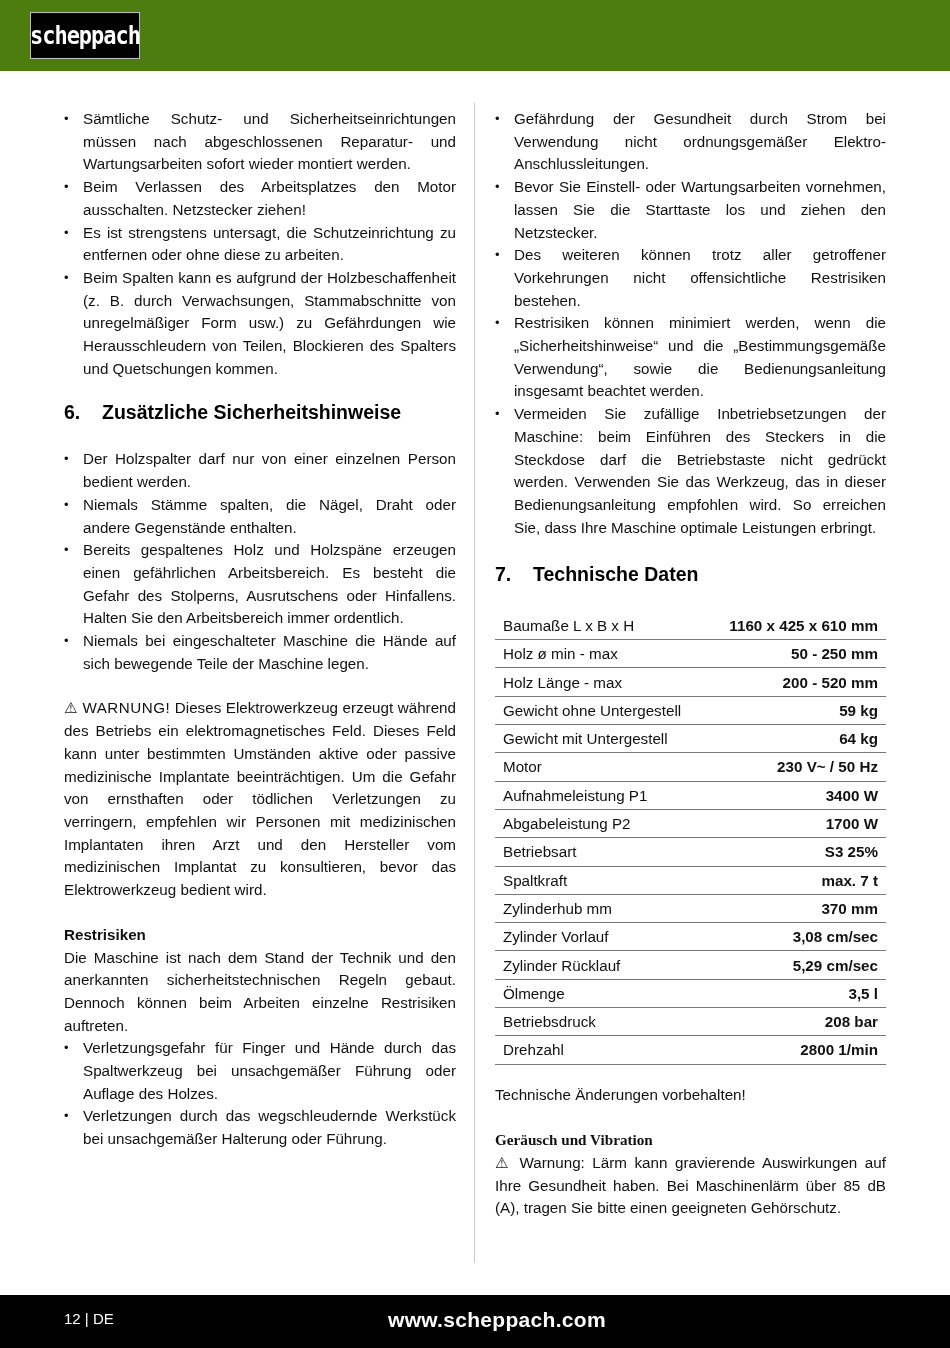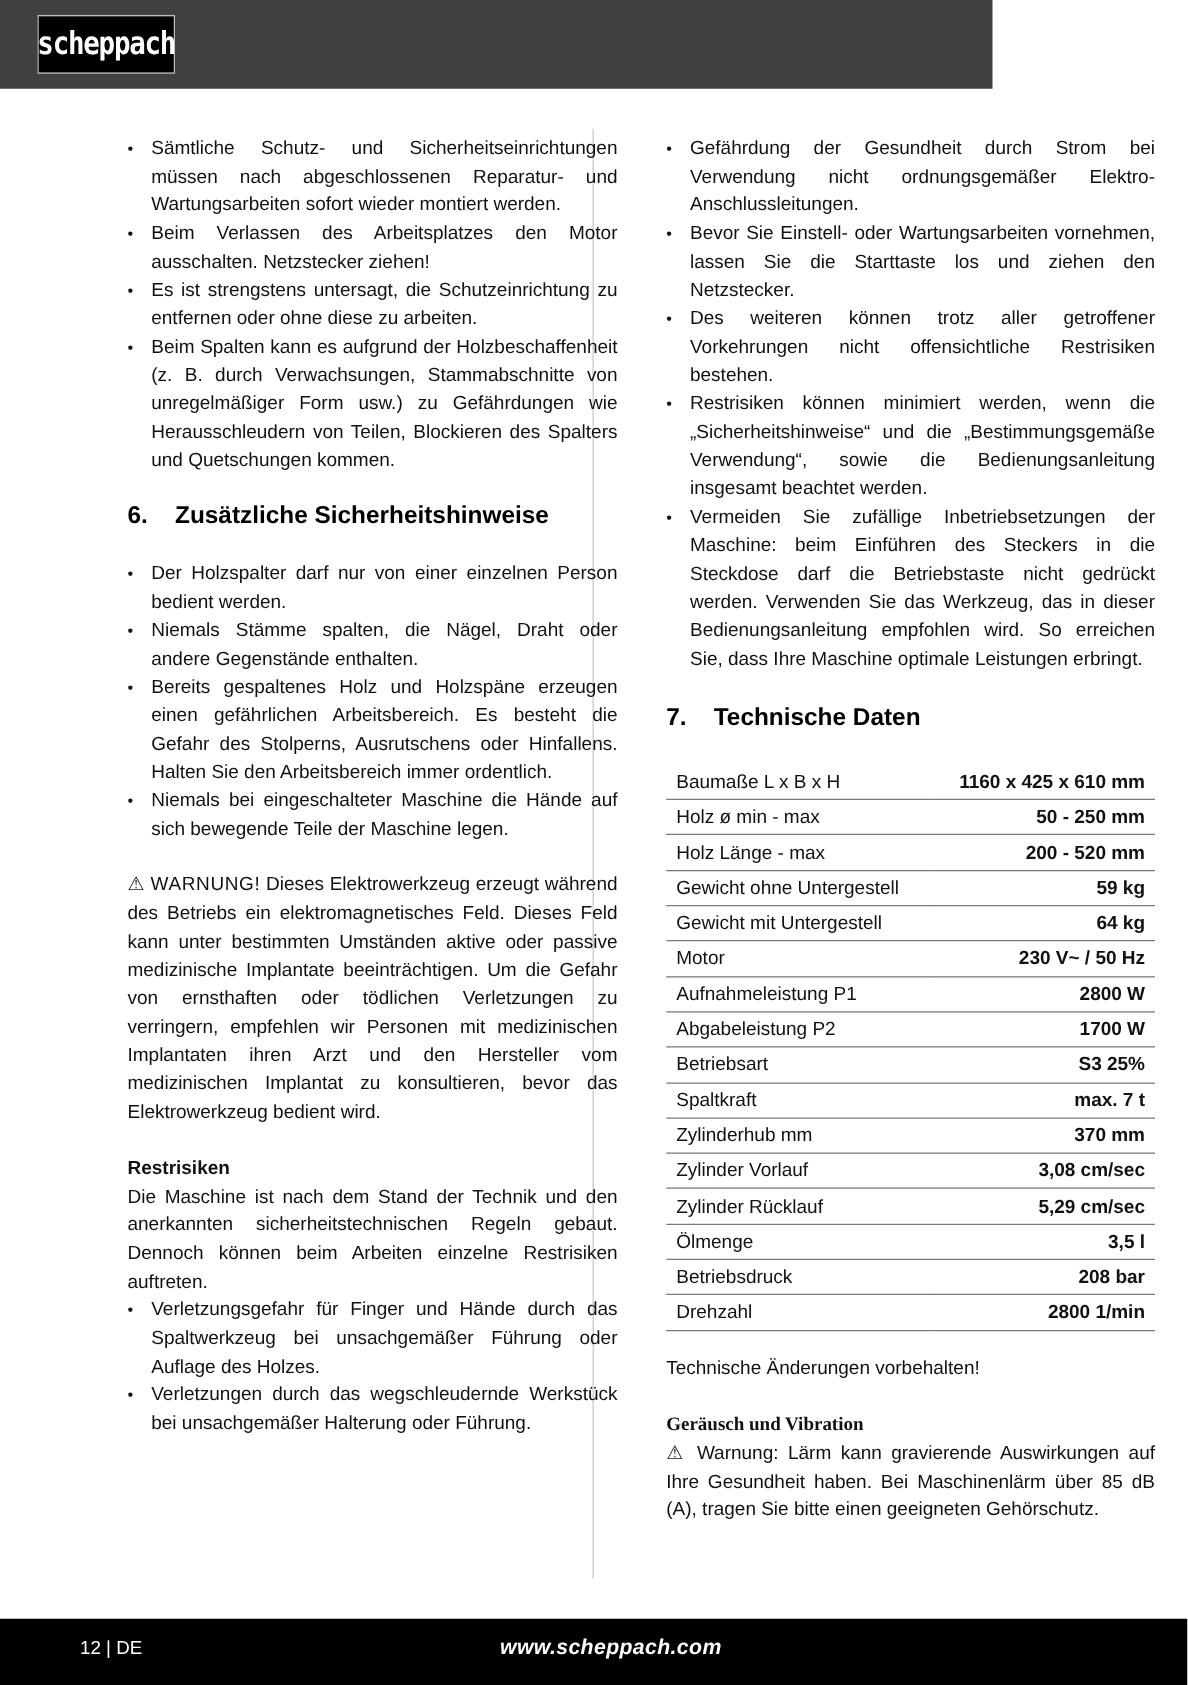--- a/index.html
+++ b/index.html
@@ -1,24 +1,24 @@
 <!DOCTYPE html>
 <html><head>
   <meta charset="utf-8">
   <style>
     * { margin: 0; padding: 0; box-sizing: border-box; }
     html, body { width: 950px; height: 1348px; background: #ffffff; overflow: hidden; }
     body { position: relative; font-family: "Liberation Sans", sans-serif; color: #111111; font-size: 15.2px; }
 
-    .header-band { position: absolute; left: 0; top: 0; width: 794px; height: 71px; background: #404040; }
+    .header-band { position: absolute; left: 0; top: 0; width: 950px; height: 71px; background: #4d7c0f; }
     .logo { position: absolute; left: 30px; top: 15px; width: 110px; height: 41px; background: #000; border: 1px solid #bbb;
             color: #fff; font-family: "DejaVu Sans Mono", monospace; font-weight: bold; font-size: 22px; letter-spacing: -1px;
             display: flex; align-items: center; justify-content: center; transform: scaleY(1.15); }
 
-    .col { position: absolute; top: 108px; margin-left: 38px; }
+    .col { position: absolute; top: 108px; }
     .col-left { left: 64px; width: 392px; }
     .col-right { left: 495px; width: 391px; }
     .divider { position: absolute; left: 474px; top: 103px; width: 1px; height: 1160px; background: #c8c8c8; }
 
     p, li { line-height: 22.7px; text-align: justify; }
     ul { list-style: none; }
     ul li { position: relative; padding-left: 19px; }
     ul li::before { content: "•"; position: absolute; left: 0; top: 0; font-size: 13px; }
     b { font-weight: normal; }
 
@@ -26,21 +26,21 @@
     h2 .num { width: 38px; }
 
     .sub-heading { font-weight: bold; line-height: 22.7px; }
 
     table { width: 391px; border-collapse: collapse; font-size: 15.2px; }
     td { height: 28.3px; padding: 0 8px; border-bottom: 1.5px solid #777; vertical-align: middle; }
     td.val { text-align: right; font-weight: bold; }
 
     .footer { position: absolute; left: 0; top: 1295px; width: 950px; height: 53px; background: #000; color: #fff; }
     .footer .pg { position: absolute; left: 64px; top: 15px; font-size: 15px; }
-    .footer .url { position: absolute; left: 400px; top: 13px; font-size: 17px; font-weight: bold; letter-spacing: 0.3px; font-style: italic; }
+    .footer .url { position: absolute; left: 388px; top: 13px; font-size: 21px; font-weight: bold; letter-spacing: 0.3px; }
   </style>
 </head>
 <body>
 
 <div class="header-band">
   <div class="logo">scheppach</div>
 </div>
 
 <div class="divider"></div>
 
@@ -112,21 +112,21 @@
       <tr>
           <td>Gewicht mit Untergestell</td>
           <td class="val">64 kg</td>
         </tr>
       <tr>
           <td>Motor</td>
           <td class="val">230 V~ / 50 Hz</td>
         </tr>
       <tr>
           <td>Aufnahmeleistung P1</td>
-          <td class="val">2800 W</td>
+          <td class="val">3400 W</td>
         </tr>
       <tr>
           <td>Abgabeleistung P2</td>
           <td class="val">1700 W</td>
         </tr>
       <tr>
           <td>Betriebsart</td>
           <td class="val">S3 25%</td>
         </tr>
       <tr>

